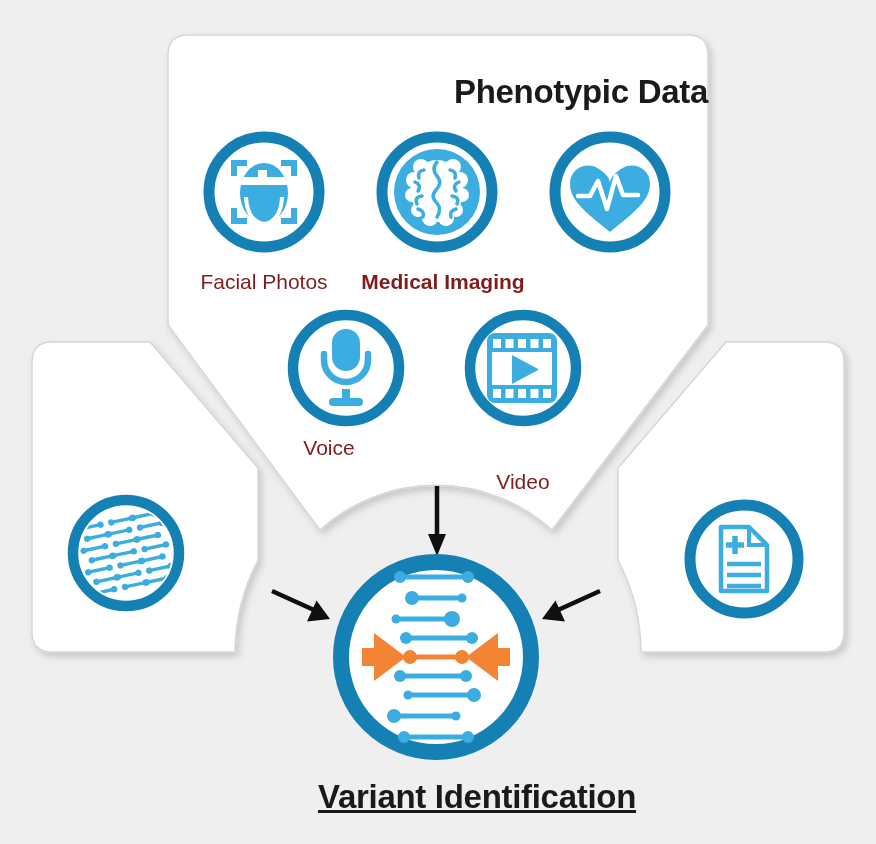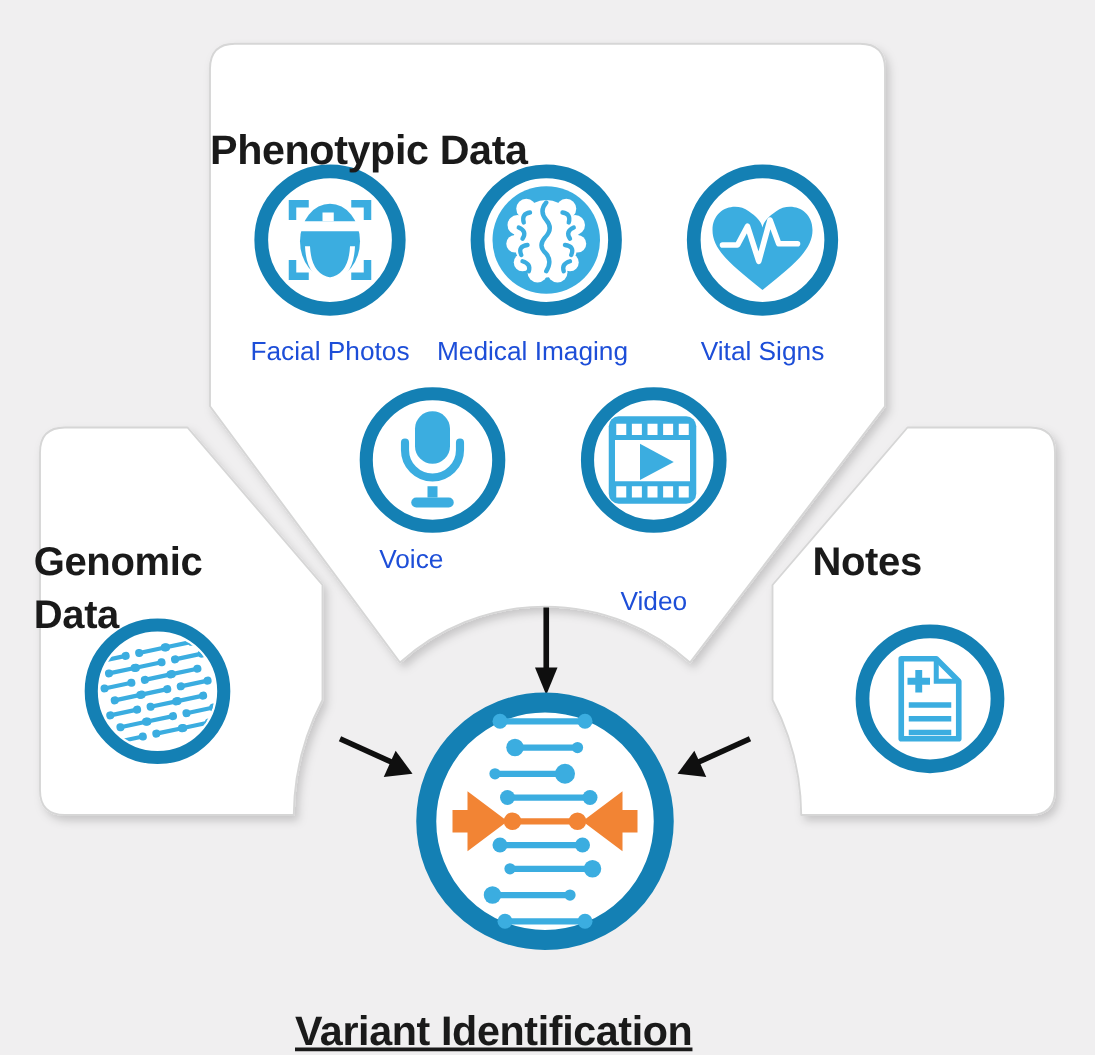--- a/index.html
+++ b/index.html
@@ -7,24 +7,24 @@
          font-family:"Liberation Sans",sans-serif;overflow:hidden;}
   .stage svg{position:absolute;left:0;top:0;}
   .card{fill:var(--card-bg,#fff);stroke:var(--card-border,#d6d6d6);stroke-width:1.5;stroke-linejoin:round;}
   .ring{fill:#fff;stroke:var(--ring-blue,#1480b4);}
   .lb{fill:var(--icon-blue,#3bade0);}
   .lbs{stroke:var(--icon-blue,#3bade0);fill:none;}
   .ws{stroke:#fff;fill:none;}
   .wf{fill:#fff;}
   .blk{stroke:var(--arrow-black,#0f0f0f);}
   .blkf{fill:var(--arrow-black,#0f0f0f);}
-  .t{position:absolute;text-align:left;color:var(--text-dark,#1a1a1a);font-weight:700;margin-top:28px;}
+  .t{position:absolute;text-align:right;color:var(--text-dark,#1a1a1a);font-weight:700;}
   .heading{font-size:33px;letter-spacing:-0.3px;line-height:40px;}
   .side-heading{font-size:32px;letter-spacing:-0.3px;line-height:42px;}
-  .lbl{position:absolute;text-align:center;color:#1d4ed8;font-weight:400;font-size:21px;}
+  .lbl{position:absolute;text-align:center;color:#7f1d1d;font-weight:400;font-size:21px;}
 </style>
 </head>
 <body>
 
 <div class="stage">
 
 <svg viewBox="0 0 876 844" width="876" height="844">
   <defs>
     <filter id="cardshadow" x="-6%" y="-6%" width="114%" height="114%">
       <feDropShadow dx="3" dy="4" stdDeviation="3.5" flood-color="#000000" flood-opacity="0.17"></feDropShadow>
@@ -233,29 +233,23 @@
     <g>
       <polygon fill="var(--highlight-orange,#f28434)" points="362,648 374,648 374,633 406,657 374,681 374,666 362,666"></polygon>
       <polygon fill="var(--highlight-orange,#f28434)" points="510,648 498,648 498,633 466,657 498,681 498,666 510,666"></polygon>
     </g>
   </g>
 </svg>
 
 <div class="t heading" style="left:168px;top:72px;width:540px;">Phenotypic Data</div>
 
 <div class="lbl" style="left:164px;top:270px;width:200px;">Facial Photos</div>
-<div class="lbl" style="left:326px;top:270px;width:200px;">Medical Imaging</div>
-<div class="lbl" style="left:510px;top:270px;width:200px;">Vital Signs</div>
+<div class="lbl" style="left:343px;top:270px;width:200px;font-weight:bold;">Medical Imaging</div>
 <div class="lbl" style="left:229px;top:436px;width:200px;">Voice</div>
 <div class="lbl" style="left:423px;top:436px;width:200px;margin-top:34px;">Video</div>
 
-<div class="t side-heading" style="left:27px;top:400px;width:200px;">
-  <div>Genomic</div>
-  <div>Data</div>
+
+<div class="t side-heading" style="left:650px;top:400px;width:200px;">
 </div>
 
-<div class="t side-heading" style="left:650px;top:400px;width:200px;">
-  <div>Notes</div>
+<div class="t heading" style="left:236px;top:777px;width:400px;text-decoration:underline;">Variant Identification</div>
+
 </div>
 
-<div class="t heading" style="left:236px;top:777px;width:400px;text-decoration:underline;">Variant Identification</div>
-
-</div>
-
 </body></html>

